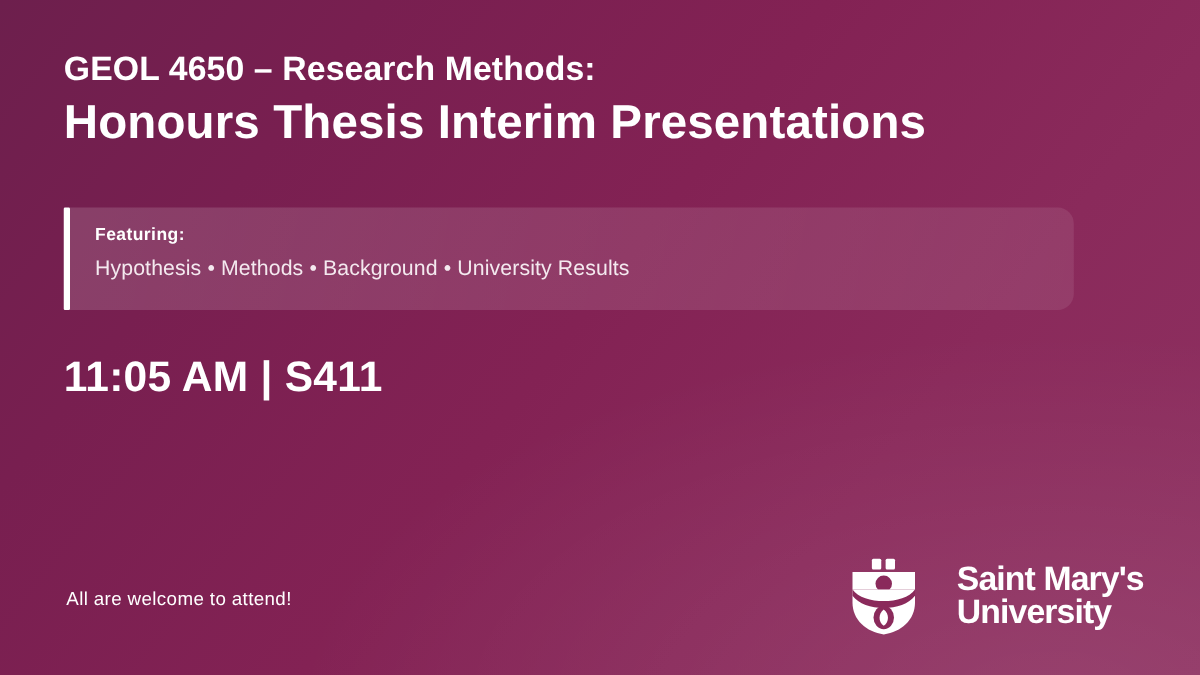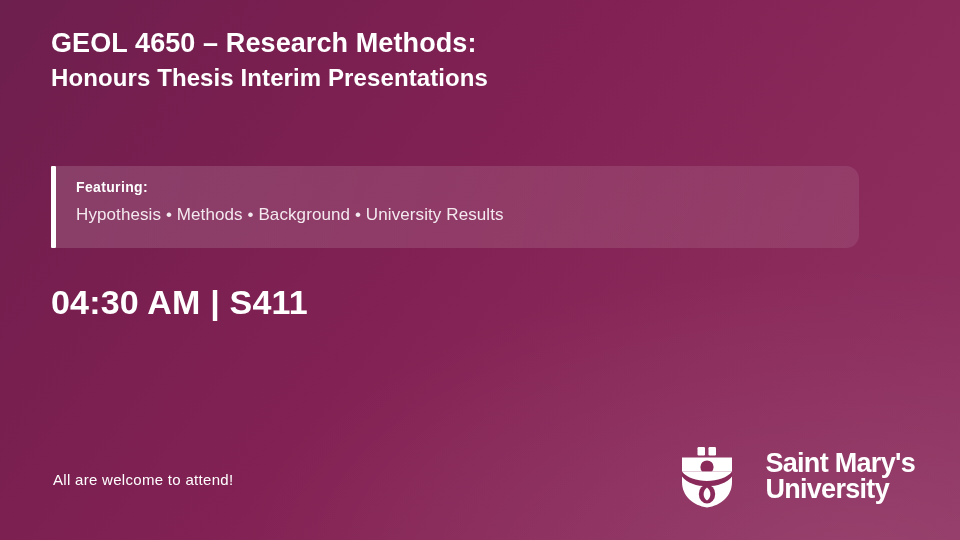--- a/index.html
+++ b/index.html
@@ -34,32 +34,32 @@
   .content {
     position: relative;
     z-index: 2;
     height: 100%;
   }
 
   
   .title-block {
     position: absolute;
     left: 51px;
-    top: 28px;
+    top: 40px;
     width: 880px;
   }
   .course-line {
     font-size: 27px;
     font-weight: bold;
     letter-spacing: 0.1px;
     line-height: 1.18;
     white-space: nowrap;
   }
   .event-line {
-    font-size: 24px;
+    font-size: 38px;
     font-weight: bold;
     letter-spacing: 0.1px;
     line-height: 1.22;
     margin-top: 3px;
     white-space: nowrap;
   }
 
   
   .featuring-panel {
     position: absolute;
@@ -162,21 +162,21 @@
 
     <div class="featuring-panel">
       <div class="accent-bar"></div>
       <div class="panel-body">
         <div class="featuring-label">Featuring:</div>
         <div class="featuring-items">Hypothesis • Methods • Background • University Results</div>
       </div>
     </div>
 
     <div class="when-block">
-      <div class="time-line">04:30 AM | S411</div>
+      <div class="time-line">11:05 AM | S411</div>
     </div>
 
     <div class="welcome-note">All are welcome to attend!</div>
 
     <div class="logo-lockup">
       <svg class="crest" viewBox="0 0 58 62" aria-hidden="true">
         <g fill="#ffffff">
 
           <rect x="19.5" y="1" width="7.5" height="8.5" rx="1.2"></rect>
           <rect x="30.5" y="1" width="7.5" height="8.5" rx="1.2"></rect>

